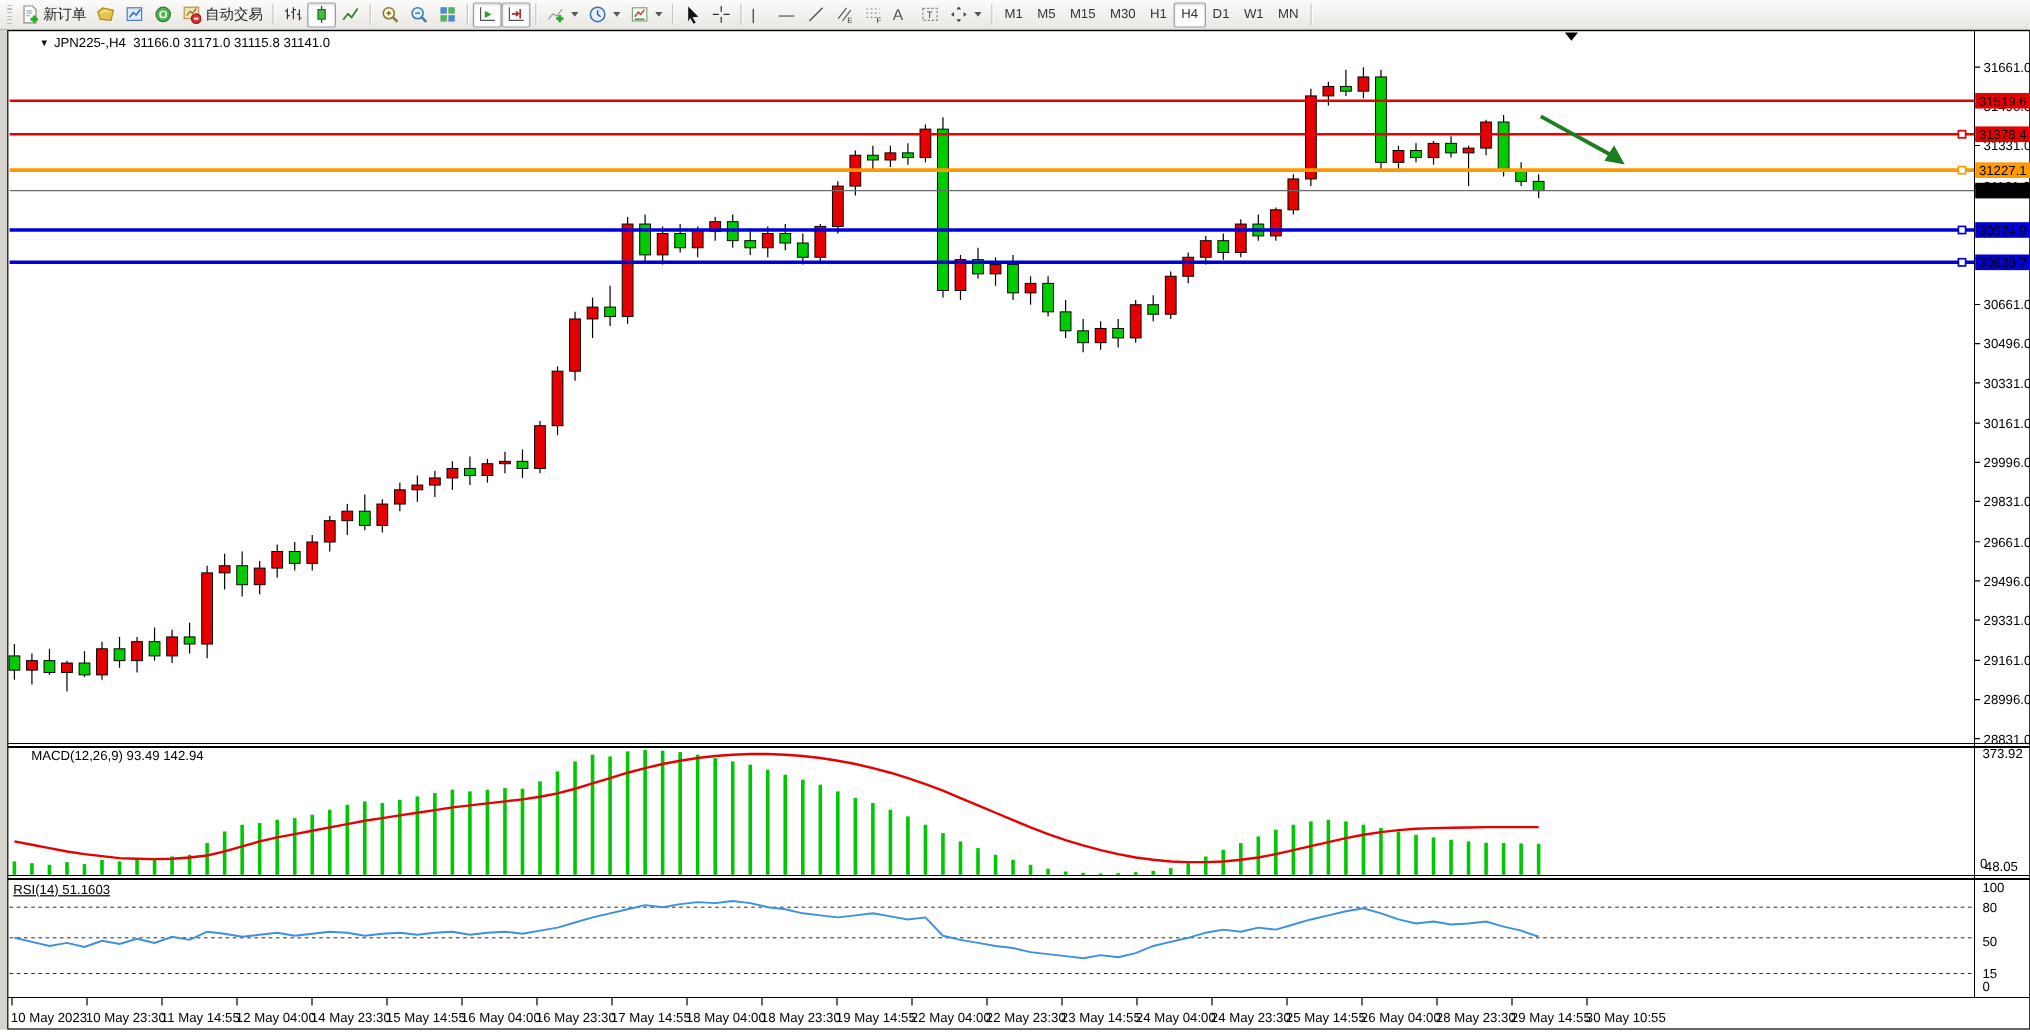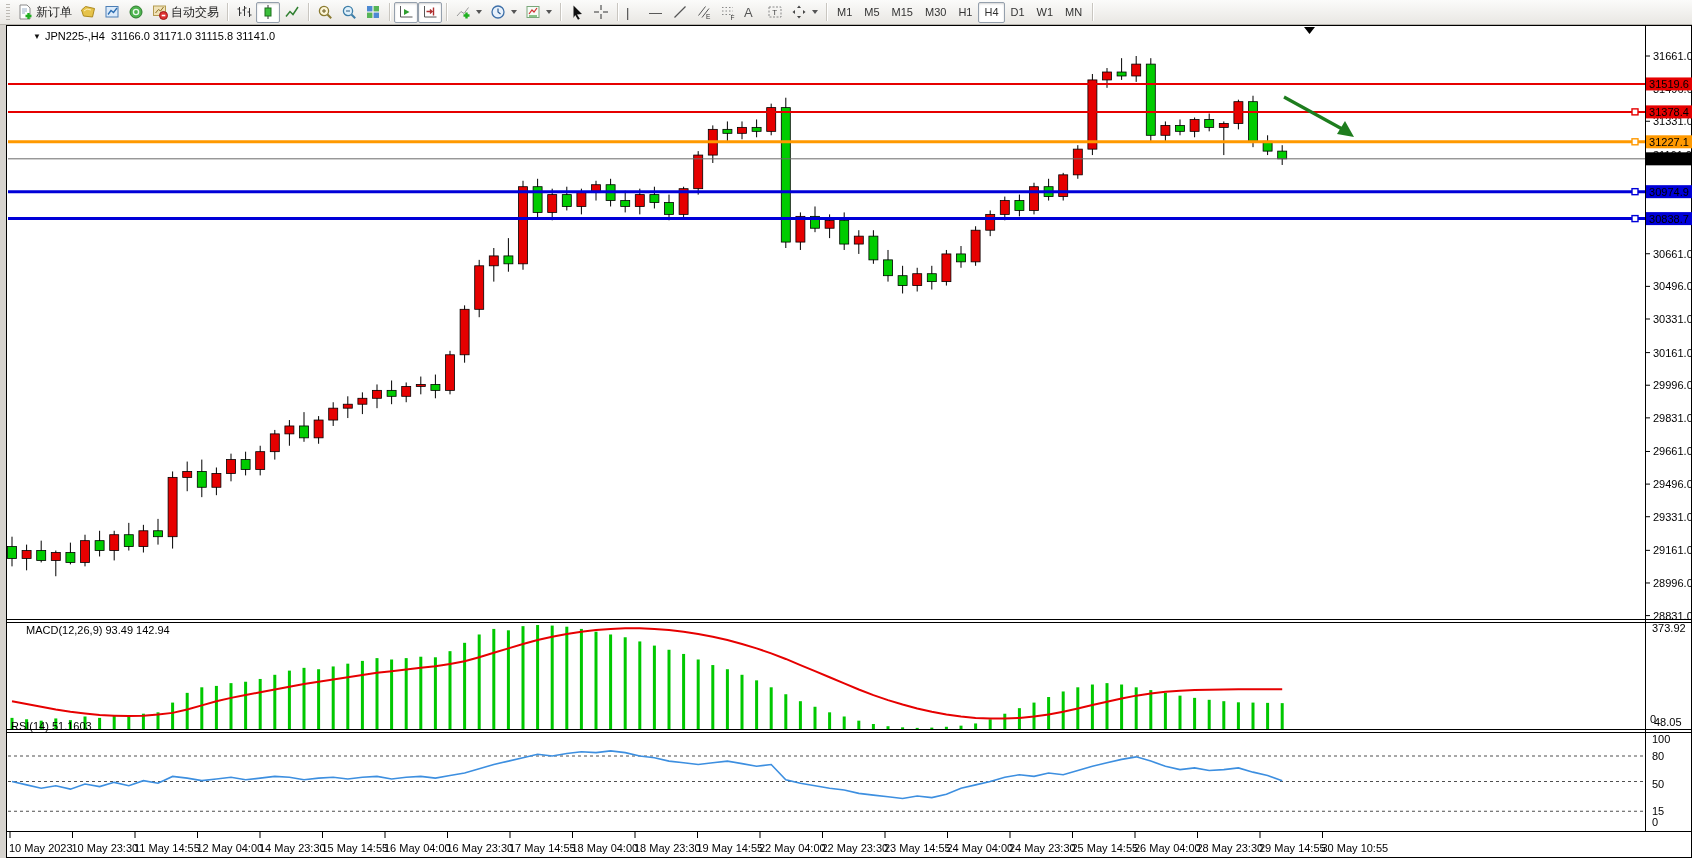--- a/index.html
+++ b/index.html
@@ -26,21 +26,21 @@
     width:13px;height:13px;font-size:9px;display:flex;align-items:center;justify-content:center;
     border:1px solid #fff;font-weight:bold;}
   .chat-wrap{position:relative;}
   
   #chart-svg{position:absolute;left:0;top:0;}
   #chart-svg text{font-family:"Liberation Sans","DejaVu Sans",sans-serif;font-size:11px;fill:#000;}
   .pane-label{position:absolute;font-size:11px;color:#000;z-index:5;}
   #chart-header{left:14px;top:30px;margin-left:19px;}
   #chart-header .tri{font-size:8px;vertical-align:1px;margin-right:4px;color:#111;}
   #macd-label{left:26px;top:624px;}
-  #rsi-label{left:11px;top:720px;}
+  #rsi-label{left:11px;top:736px;text-decoration:underline;}
 </style>
 </head>
 <body>
 
 <div class="toolbar">
   <div class="grip"></div>
 
   <div class="tb-btn">
     <svg class="ic" viewBox="0 0 16 16">
       <path d="M3 1h7l3 3v11H3z" fill="#fff" stroke="#8a8a8a"></path>

